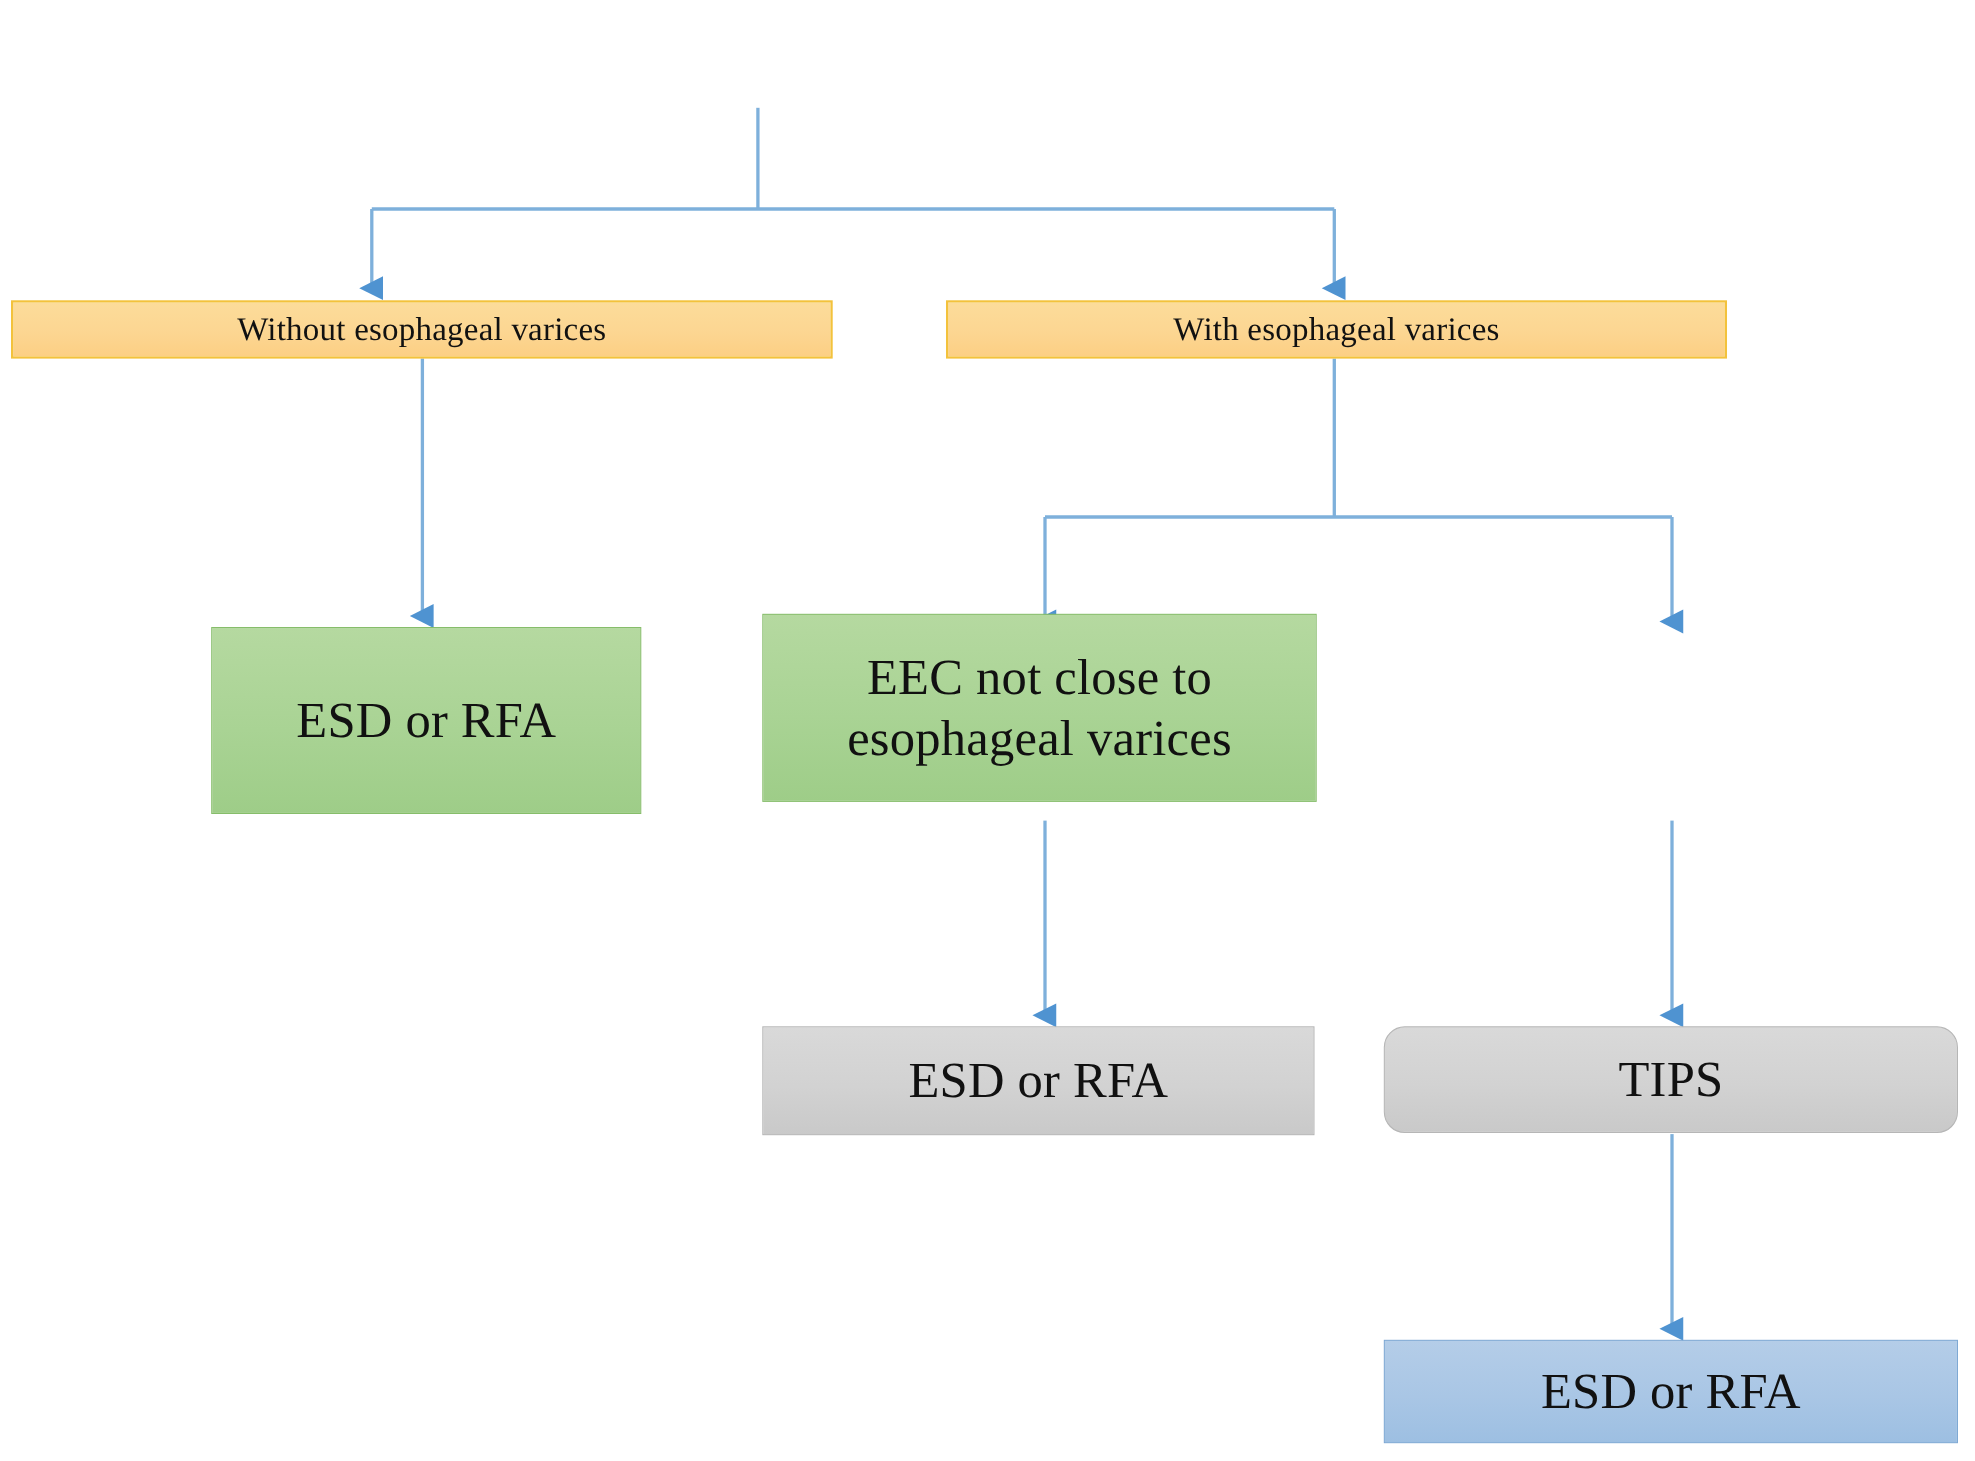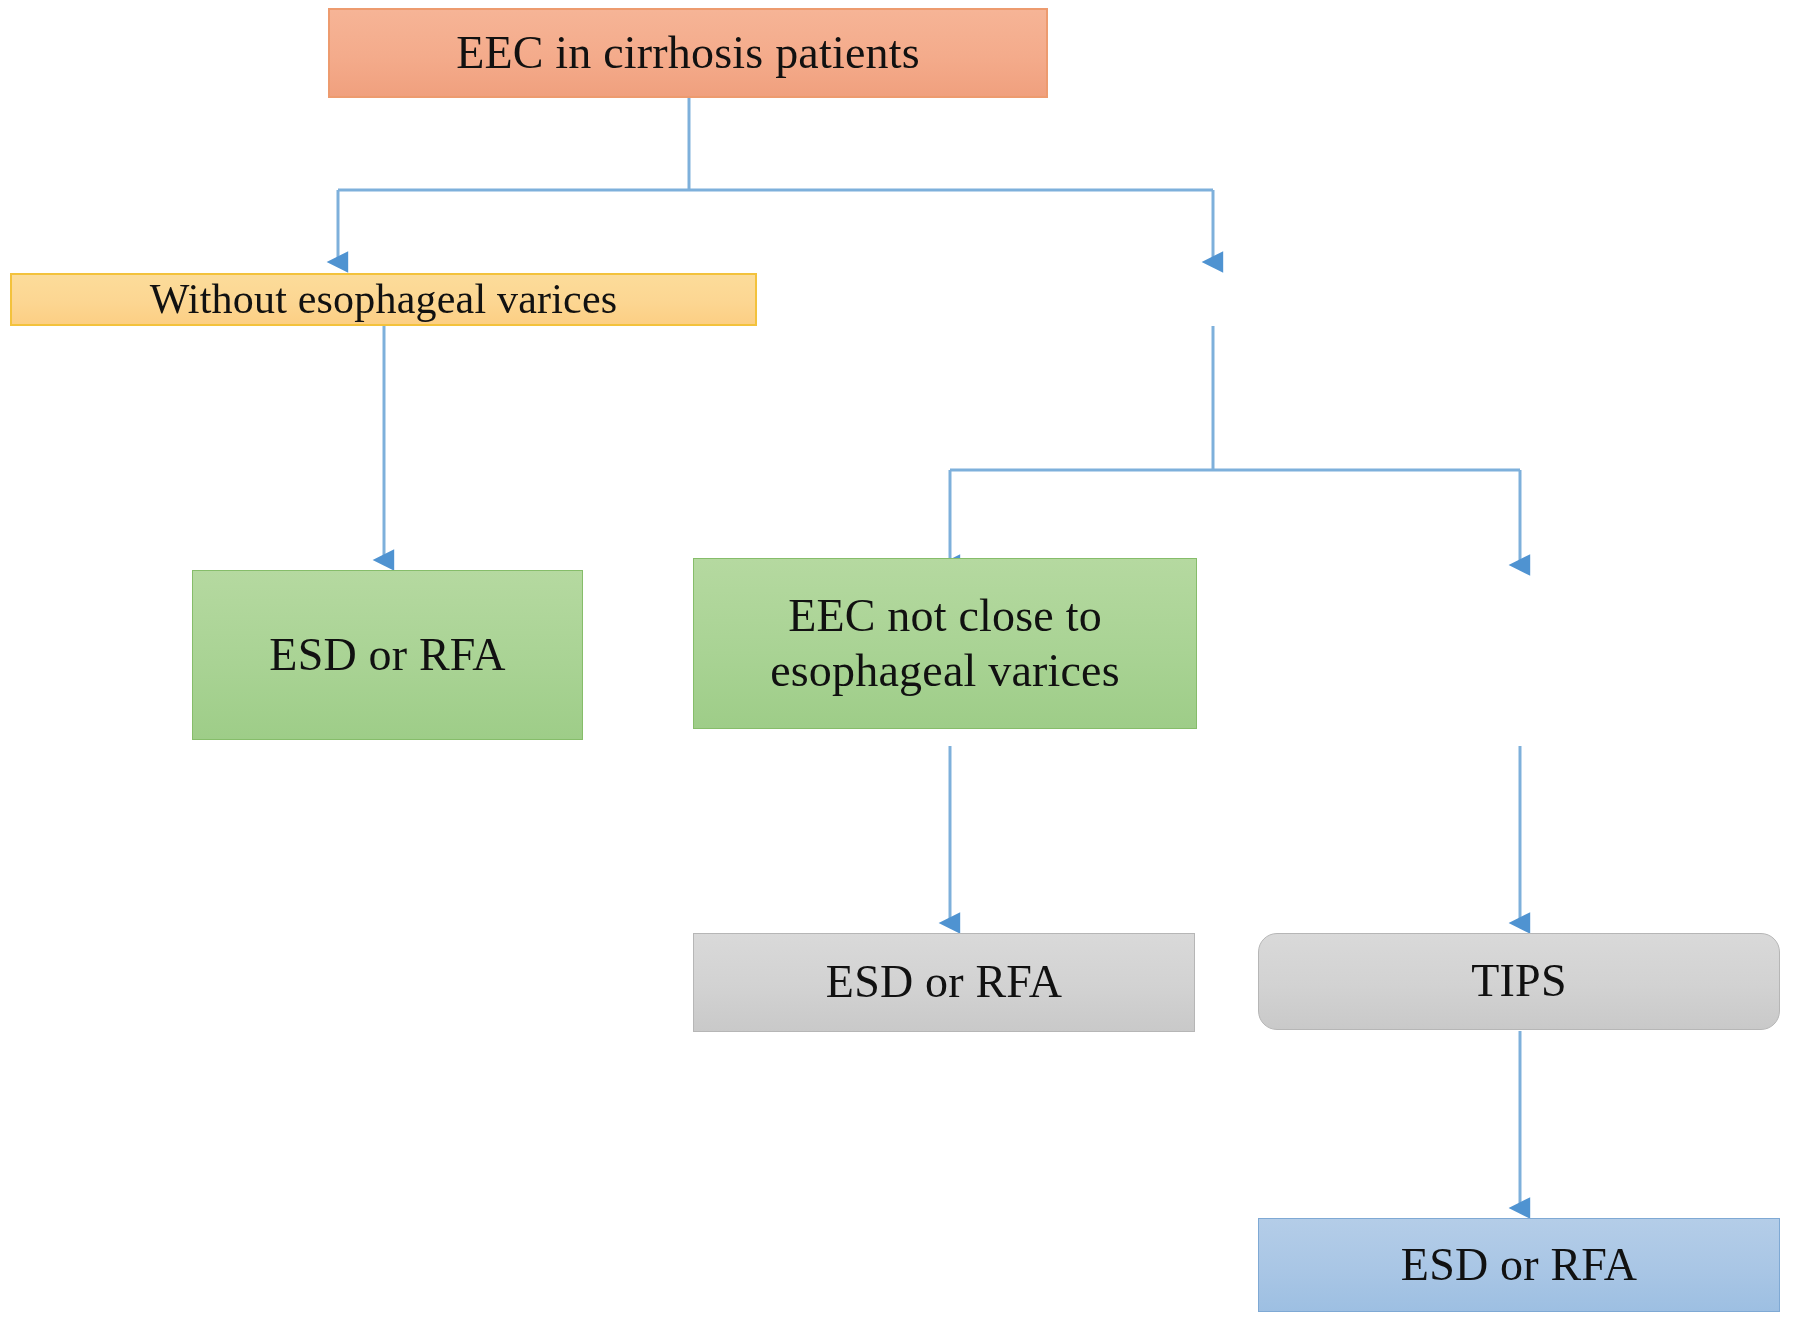--- a/index.html
+++ b/index.html
@@ -31,21 +31,21 @@
 
   
   .skin-orange {
     background: linear-gradient(180deg, #f6b496 0%, #f4ab8b 55%, #f0a07e 100%);
     border: 2px solid #ed9b6f;
     font-size: 46px;
   }
   .skin-yellow {
     background: linear-gradient(180deg, #fcdc9a 0%, #fcd692 55%, #fccf84 100%);
     border: 2px solid #f3c23c;
-    font-size: 42px;
+    font-size: 30px;
   }
   .skin-green {
     background: linear-gradient(180deg, #b5d9a0 0%, #a9d394 55%, #9ecd88 100%);
     border: 1.5px solid #86bd6a;
     font-size: 46px;
   }
   .skin-gray {
     background: linear-gradient(180deg, #d9d9d9 0%, #d2d2d2 55%, #c9c9c9 100%);
     border: 1.5px solid #b6b6b6;
     font-size: 46px;
@@ -101,28 +101,28 @@
 
     <g>
       <path d="M 1520 746 L 1520 923" stroke="#7eb0db" stroke-width="3" fill="none" marker-end="url(#arrowhead)"></path>
     </g>
 
     <g>
       <path d="M 1520 1031 L 1520 1208" stroke="#7eb0db" stroke-width="3" fill="none" marker-end="url(#arrowhead)"></path>
     </g>
   </svg>
 
-  <div class="node skin-orange" style="left:328px; top:8px; width:720px; height:90px;">
-    <span class="label">EEC in cirrhosis patients</span>
-  </div>
 
   <div class="node skin-yellow" style="left:10px; top:273px; width:747px; height:53px;">
     <span class="label">Without esophageal varices</span>
   </div>
 
+  <div class="node skin-yellow" style="left:860px; top:273px; width:710px; height:53px;">
+    <span class="label">With esophageal varices</span>
+  </div>
 
   <div class="node skin-green" style="left:192px; top:570px; width:391px; height:170px;">
     <span class="label">ESD or RFA</span>
   </div>
 
   <div class="node skin-green" style="left:693px; top:558px; width:504px; height:171px;">
     <span class="label">EEC not close to esophageal varices</span>
   </div>
 
 

